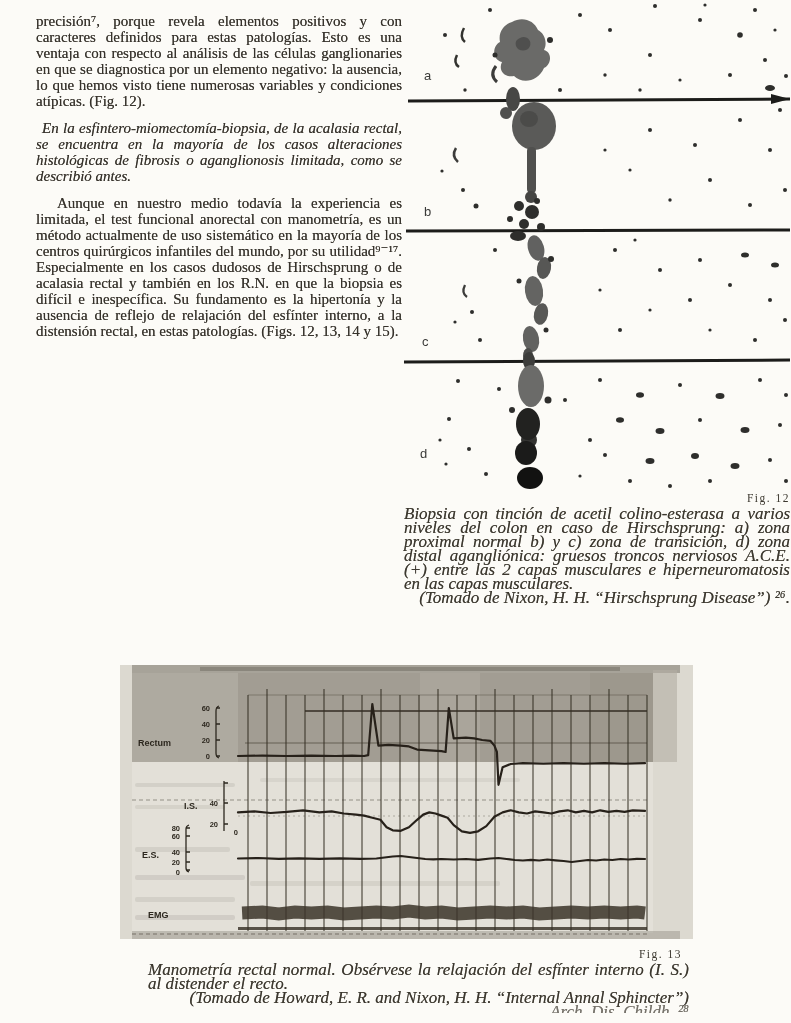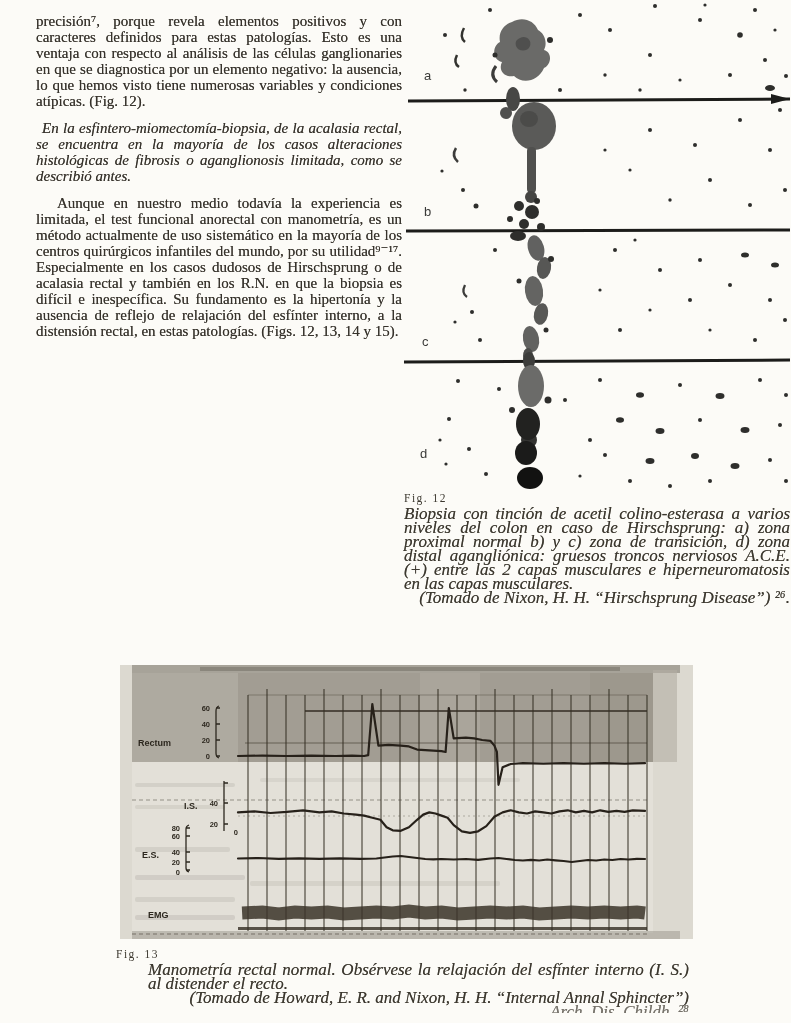--- a/index.html
+++ b/index.html
@@ -12,21 +12,21 @@
   p.ind-sm{text-indent:6px;font-style:italic;}
   p.ind{text-indent:21px;}
   
   .fig12{position:absolute;left:400px;top:0;width:391px;height:489px;}
   .fig12 svg{display:block;}
   .f12-label{font:13px "Liberation Sans","DejaVu Sans",sans-serif;fill:#3a3a38;}
   .sect-line{stroke:#1c1c1a;stroke-width:3;}
   .blob-g{fill:#5a5a58;}
   .dot{fill:#2e2e2c;}
   
-  .capttl{position:absolute;text-align:left;font-size:11.5px;letter-spacing:1.5px;color:#3c382f;}
+  .capttl{position:absolute;text-align:right;font-size:11.5px;letter-spacing:1.5px;color:#3c382f;}
   .figcap{position:absolute;font-style:italic;font-size:17px;line-height:14px;
           text-align:justify;color:#3c382f;text-shadow:0 0 .5px rgba(60,56,47,.7);}
   .figcap .src{display:block;text-align:right;}
   .partial{height:8px;overflow:hidden;opacity:.7;}
   
   .fig13{position:absolute;left:120px;top:665px;width:573px;height:274px;}
   .grid line{stroke:#332d23;stroke-width:1.25;opacity:.8;}
   .hline{stroke:#332d23;fill:none;}
   .trace{fill:none;stroke:#27211a;stroke-width:2.2;stroke-linejoin:round;stroke-linecap:round;}
   .emg-band{fill:none;stroke:#3b3429;stroke-width:13;opacity:.85;}
@@ -287,20 +287,20 @@
 
       <g>
         <polyline class="trace" points="118.0,91.0 142.4,90.6 166.8,91.0 191.3,90.6 215.7,91.0 232.0,90.6 244.2,91.0 248.2,90.2 252.3,39.0 258.4,80.6 268.6,79.8 280.8,80.6 288.9,81.4 297.1,84.6 309.3,85.4 321.5,86.2 325.6,87.0 328.8,43.0 333.7,73.4 345.9,72.6 354.1,73.4 362.2,75.0 370.3,75.8 374.4,80.6 376.9,87.0 378.5,119.8 382.6,102.2 390.7,99.0 402.9,98.2 423.3,98.6 443.6,98.2 463.9,98.6 484.3,98.2 504.6,98.6 525.0,98.2"></polyline>
         <polyline class="trace" points="118.0,147.4 134.3,146.4 150.6,148.0 166.8,146.9 183.1,145.3 199.4,147.4 211.6,146.4 223.8,148.5 236.0,149.6 244.2,150.6 252.3,152.7 260.4,154.8 266.6,162.2 272.7,165.3 280.8,165.8 288.9,162.2 297.1,154.8 303.2,149.6 309.3,147.4 315.4,148.5 321.5,150.6 327.6,152.7 333.7,160.1 341.9,166.3 350.0,167.9 358.1,166.3 366.3,161.1 374.4,151.7 382.6,147.4 390.7,145.3 398.8,147.4 407.0,148.5 415.1,146.4 423.3,147.4 431.4,148.5 439.5,146.4 447.7,145.3 455.8,147.4 463.9,145.9 472.1,147.4 480.2,145.3 488.4,146.9 496.5,145.9 504.6,146.9 512.8,145.3 525.0,145.9"></polyline>
         <polyline class="trace" points="118.0,193.5 138.3,193.0 158.7,193.8 179.1,193.3 199.4,193.8 219.8,193.3 240.1,193.8 256.4,193.5 264.5,192.5 272.7,191.5 280.8,191.0 288.9,192.0 297.1,193.0 305.2,194.0 313.4,194.3 321.5,194.0 333.7,194.5 345.9,194.0 358.1,194.8 370.3,193.5 378.5,193.0 386.6,194.0 394.8,195.0 402.9,195.5 411.0,194.8 419.2,195.5 427.3,194.5 435.5,195.3 443.6,196.0 451.7,197.0 459.9,196.0 468.0,195.0 476.2,195.5 484.3,194.5 492.4,195.0 500.6,194.0 508.7,194.5 516.9,193.8 525.0,194.0"></polyline>
         <polyline class="emg-band" points="122.1,248.0 142.4,247.0 158.7,249.0 175.0,247.0 191.3,248.0 207.5,247.0 223.8,249.0 240.1,248.0 256.4,247.0 272.7,248.0 288.9,246.0 305.2,248.0 321.5,247.0 337.8,249.0 354.1,248.0 370.3,247.0 386.6,248.0 402.9,247.0 419.2,249.0 435.5,248.0 451.7,247.0 468.0,248.0 484.3,247.0 500.6,248.0 516.9,247.0 525.0,248.0"></polyline>
       </g>
     </svg>
   </div>
 
-  <div class="capttl" style="left:116px;top:948px;width:573px;">Fig. 13</div>
+  <div class="capttl" style="left:109px;top:948px;width:573px;">Fig. 13</div>
   <div class="figcap" style="left:148px;top:963px;width:541px;">
     <span>Manometría rectal normal. Obsérvese la relajación del esfínter interno (I. S.) al distender el recto.</span>
     <span class="src">(Tomado de Howard, E. R. and Nixon, H. H. “Internal Annal Sphincter”)</span>
     <span class="src partial">Arch. Dis. Childh. ²⁸</span>
   </div>
 
 </div>
 
 </body></html>

